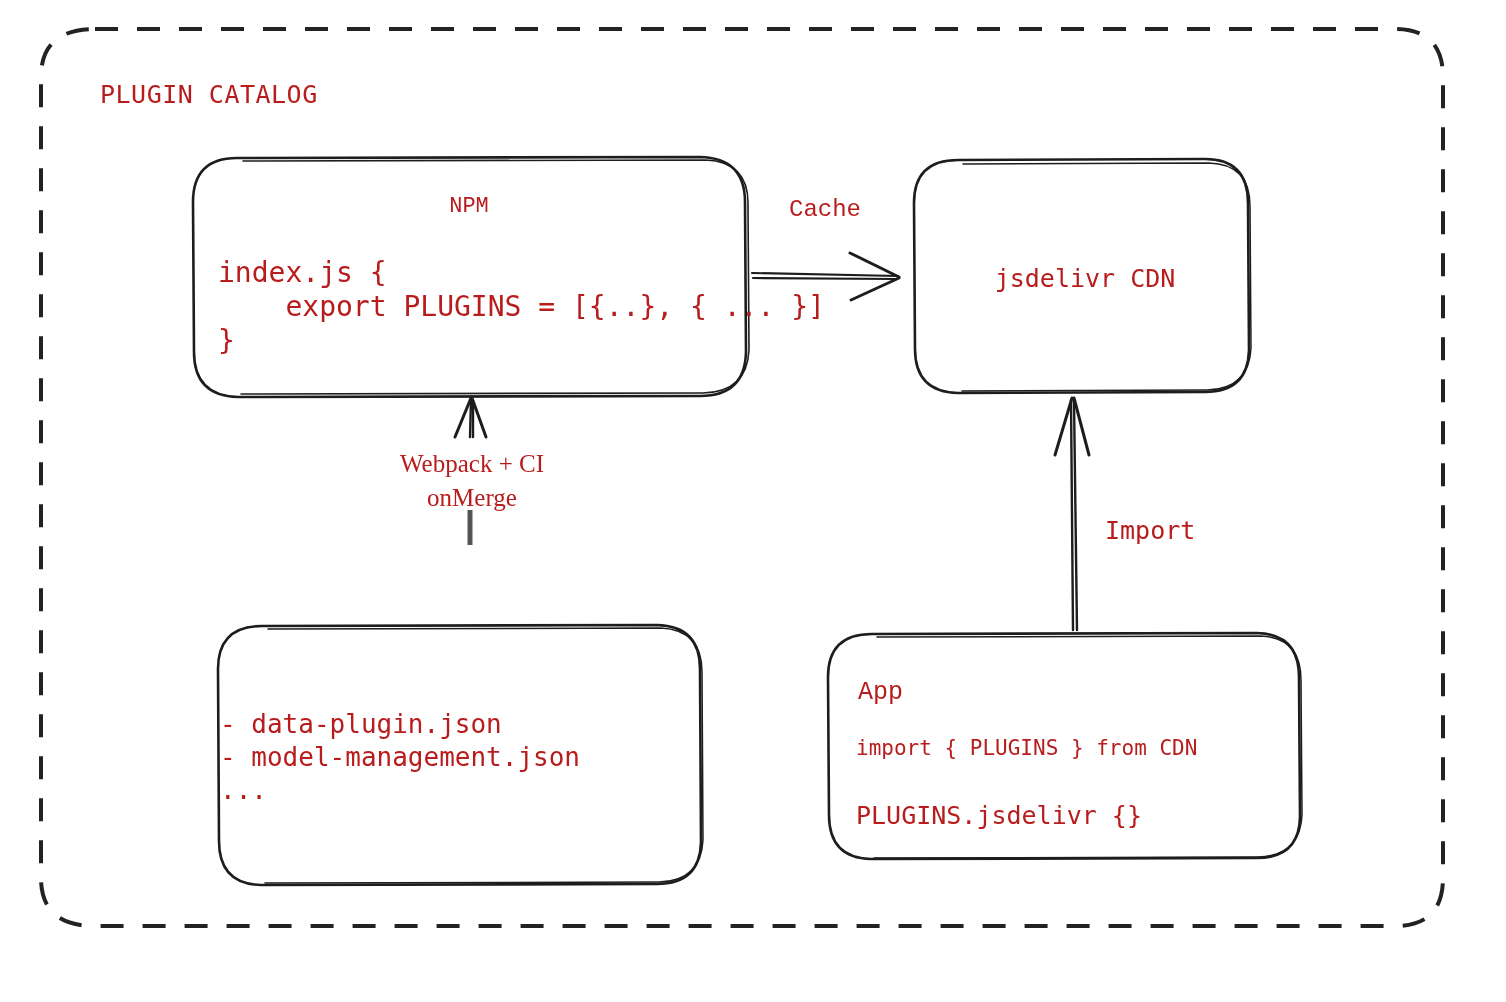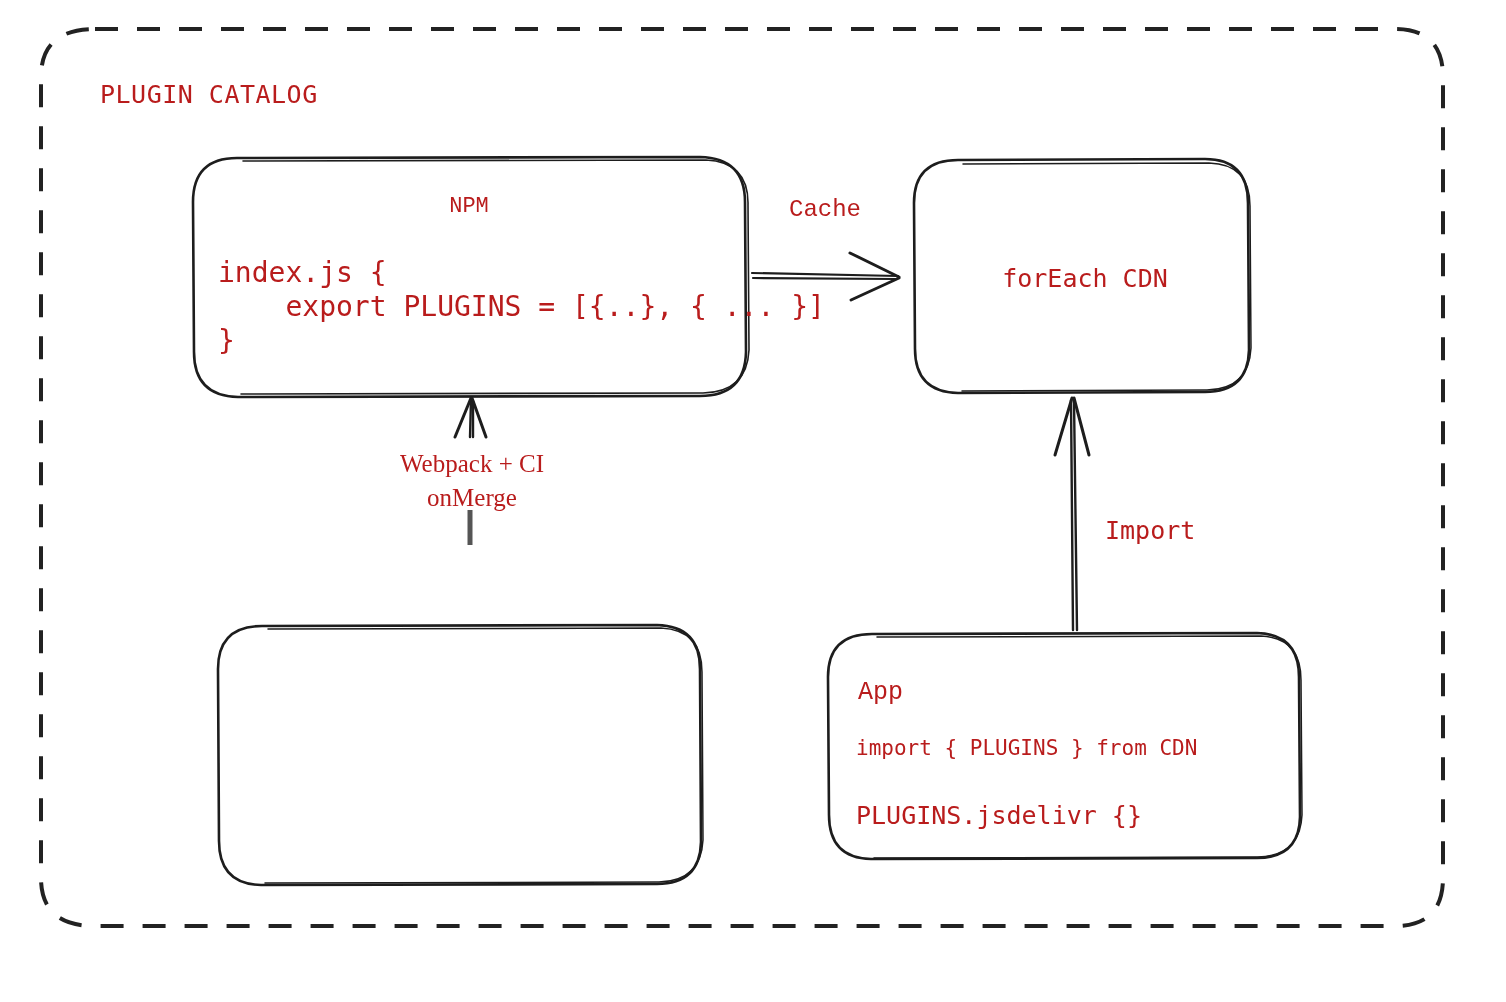--- a/index.html
+++ b/index.html
@@ -221,28 +221,31 @@
   </svg>
 
   <div class="txt mono" id="catalog-title">PLUGIN CATALOG</div>
 
   <div class="txt sans" id="npm-title">NPM</div>
 
   <div class="txt mono" id="npm-code">index.js {
     export PLUGINS = [{..}, { ... }]
 }</div>
 
-  <div class="txt mono" id="cdn-title">forEach CDN</div>
+  <div class="txt mono" id="cdn-title">jsdelivr CDN</div>
 
   <div class="txt sans" id="cache-label">Cache</div>
 
   <div class="txt mono" id="webpack-label">Webpack + CI
 onMerge</div>
 
 
+  <div class="txt mono" id="repo-list">- data-plugin.json
+- model-management.json
+...</div>
 
   <div class="txt sans" id="app-title">App</div>
 
   <div class="txt mono" id="app-line1">import { PLUGINS } from CDN</div>
 
   <div class="txt mono" id="app-line2">PLUGINS.jsdelivr {}</div>
 
   <div class="txt mono" id="import-label">Import</div>
 
 </div>

